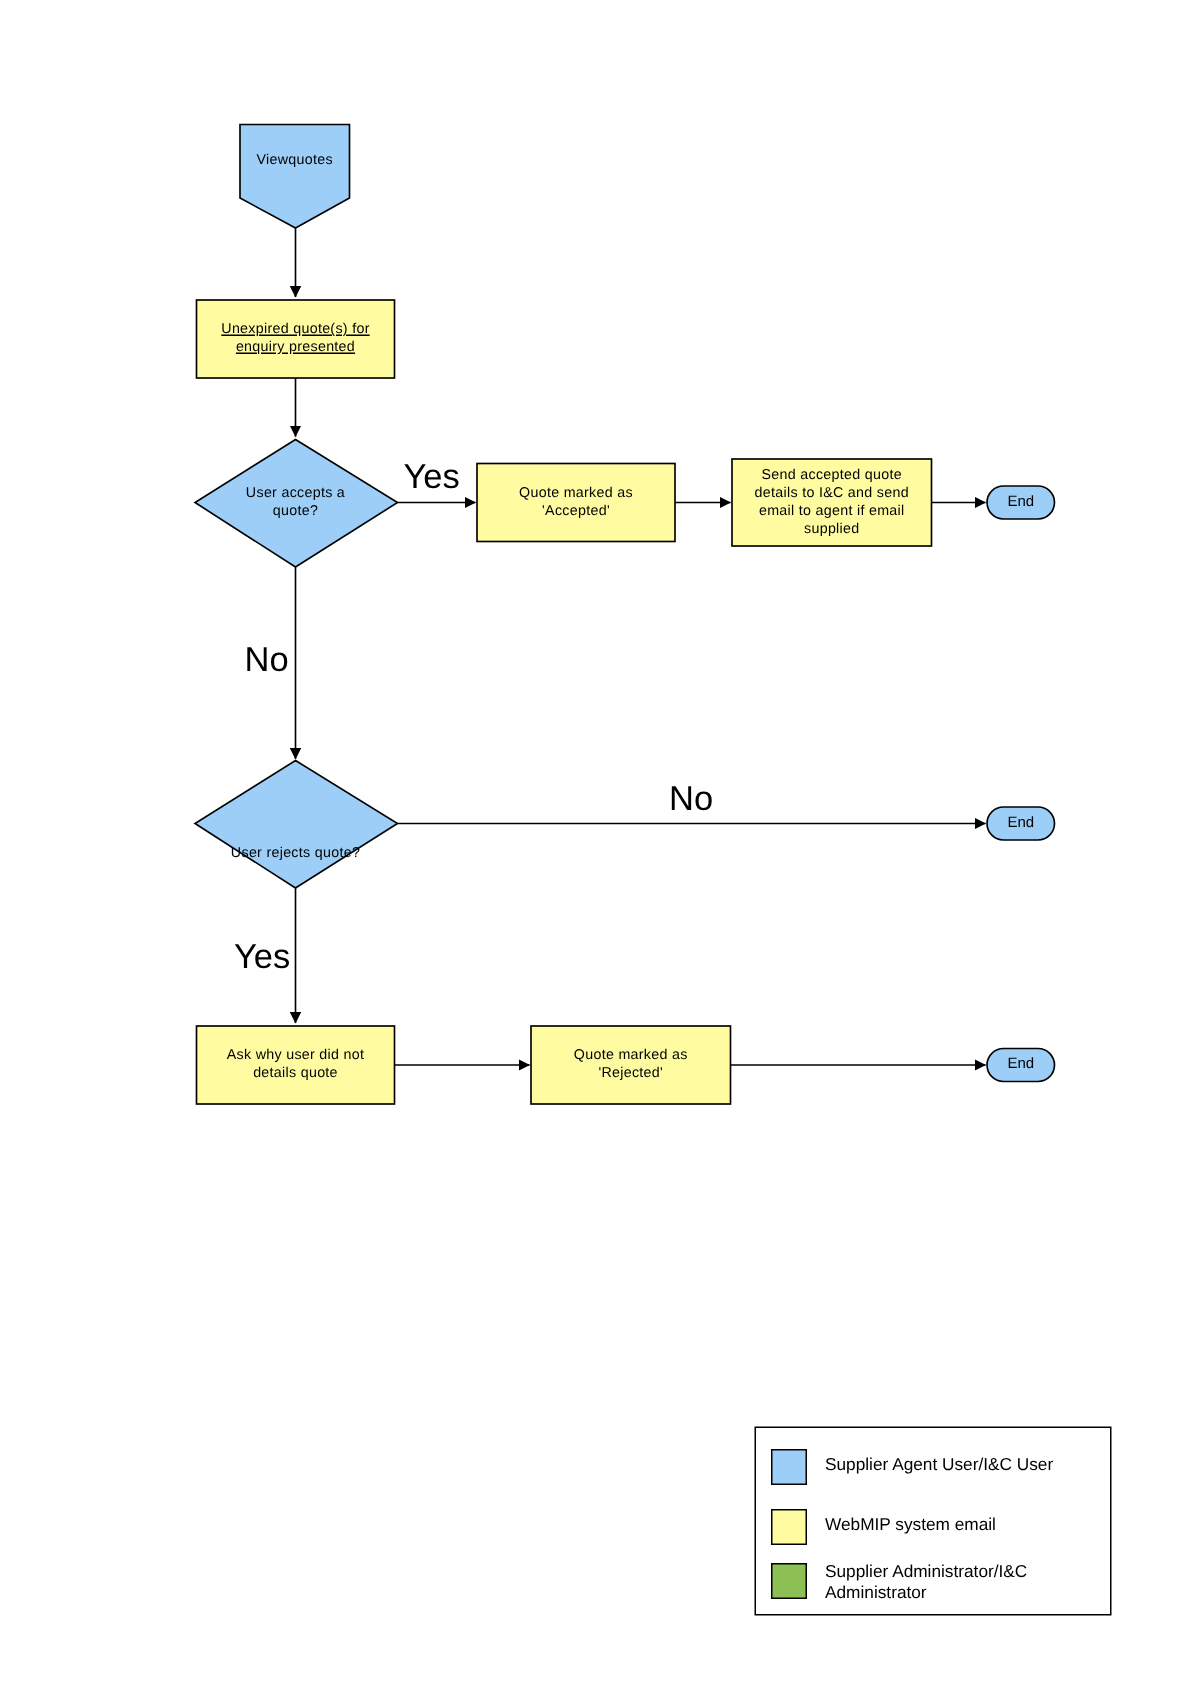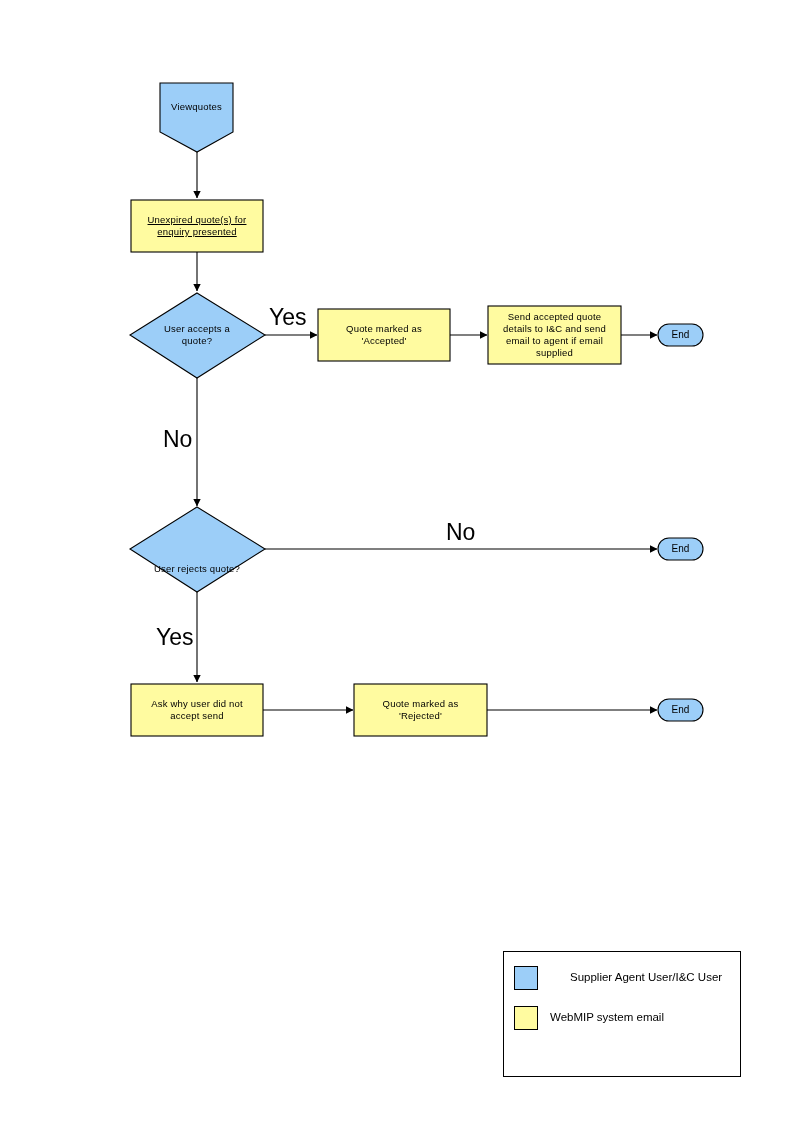--- a/index.html
+++ b/index.html
@@ -141,40 +141,44 @@
 <div class="node-label" style="left:320px; top:309px; width:128px; height:52px; padding:0 6px; box-sizing:border-box;">Quote  marked as 'Accepted'</div>
 
 <div class="node-label" style="left:490px; top:306px; width:129px; height:58px; padding:0 4px; box-sizing:border-box;">Send accepted quote details to I&amp;C and send email to agent if email supplied</div>
 
 <div class="term-label" style="left:658px; top:324px; width:45px; height:22px;">End</div>
 
 <div class="node-label" style="left:152px; top:546px; width:90px; height:46px;">User rejects quote?</div>
 
 <div class="term-label" style="left:658px; top:538px; width:45px; height:22px;">End</div>
 
-<div class="node-label" style="left:133px; top:684px; width:128px; height:52px; padding:0 6px; box-sizing:border-box;">Ask why user did not accept send</div>
+<div class="node-label" style="left:133px; top:684px; width:128px; height:52px; padding:0 6px; box-sizing:border-box;">Ask why user did not details quote</div>
 
 <div class="node-label" style="left:356px; top:684px; width:129px; height:52px; padding:0 14px; box-sizing:border-box;">Quote  marked as 'Rejected'</div>
 
 <div class="term-label" style="left:658px; top:699px; width:45px; height:22px;">End</div>
 
 <div class="edge-label" style="left:269px; top:306px;">Yes</div>
 
 <div class="edge-label" style="left:163px; top:428px;">No</div>
 
 <div class="edge-label" style="left:446px; top:521px;">No</div>
 
 <div class="edge-label" style="left:156px; top:626px;">Yes</div>
 
 <div id="legend-box">
 
-  <div class="legend-row" style="top:14px;gap:20px;">
+  <div class="legend-row" style="top:14px;">
     <div class="legend-swatch" style="background:#9CCEF8;"></div>
     <div class="legend-text" style="margin-top:4px;">Supplier Agent User/I&amp;C User</div>
   </div>
 
   <div class="legend-row" style="top:54px;">
     <div class="legend-swatch" style="background:#FFFBA0;"></div>
     <div class="legend-text" style="margin-top:4px;">WebMIP system email</div>
   </div>
 
+  <div class="legend-row" style="top:90px;">
+    <div class="legend-swatch" style="background:#8CBF54;"></div>
+    <div class="legend-text" style="margin-top:-1px;">Supplier Administrator/I&amp;C Administrator</div>
+  </div>
 
 </div>
 
 </body></html>

